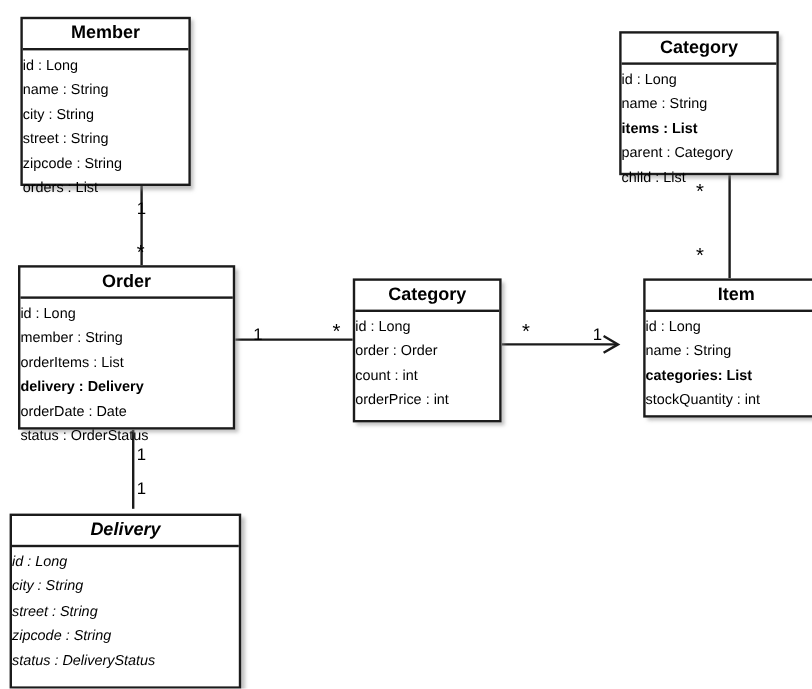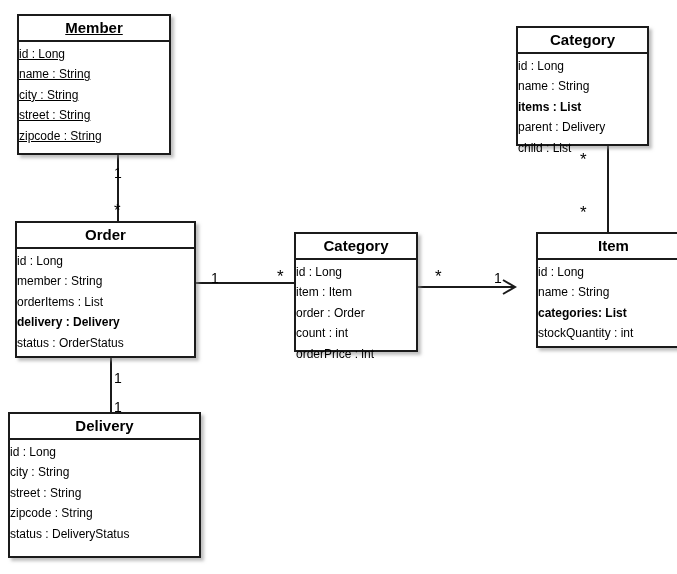--- a/index.html
+++ b/index.html
@@ -84,75 +84,76 @@
     <line x1="196" y1="283" x2="294" y2="283" stroke="#1b1b1b" stroke-width="2"></line>
 
     <line x1="418" y1="287" x2="514" y2="287" stroke="#1b1b1b" stroke-width="2"></line>
     <polyline points="503,280 515,287 503,294" fill="none" stroke="#1b1b1b" stroke-width="2"></polyline>
 
     <line x1="608" y1="134" x2="608" y2="232" stroke="#1b1b1b" stroke-width="2"></line>
 
     <line x1="111" y1="358" x2="111" y2="424" stroke="#1b1b1b" stroke-width="2"></line>
   </svg>
 
-  <div class="uml-class" style="left:17px; top:14px; width:154px; height:141px;text-decoration:underline;">
+  <div class="uml-class" style="left:17px; top:14px; width:142px; height:141px;">
     <div class="uml-title">Member</div>
     <div class="uml-attrs">
       <div class="uml-attr">id : Long</div>
       <div class="uml-attr">name : String</div>
       <div class="uml-attr">city : String</div>
       <div class="uml-attr">street : String</div>
       <div class="uml-attr">zipcode : String</div>
+      <div class="uml-attr">orders : List</div>
     </div>
   </div>
 
   <div class="uml-class" style="left:516px; top:26px; width:133px; height:120px;">
     <div class="uml-title">Category</div>
     <div class="uml-attrs">
       <div class="uml-attr">id : Long</div>
       <div class="uml-attr">name : String</div>
       <div class="uml-attr bold">items : List</div>
-      <div class="uml-attr">parent : Delivery</div>
+      <div class="uml-attr">parent : Category</div>
       <div class="uml-attr">child : List</div>
     </div>
   </div>
 
   <div class="uml-class" style="left:15px; top:221px; width:181px; height:137px;">
     <div class="uml-title">Order</div>
     <div class="uml-attrs">
       <div class="uml-attr">id : Long</div>
       <div class="uml-attr">member : String</div>
       <div class="uml-attr">orderItems : List</div>
       <div class="uml-attr bold">delivery : Delivery</div>
+      <div class="uml-attr">orderDate : Date</div>
       <div class="uml-attr">status : OrderStatus</div>
     </div>
   </div>
 
   <div class="uml-class" style="left:294px; top:232px; width:124px; height:120px;">
     <div class="uml-title">Category</div>
     <div class="uml-attrs">
       <div class="uml-attr">id : Long</div>
-      <div class="uml-attr">item : Item</div>
       <div class="uml-attr">order : Order</div>
       <div class="uml-attr">count : int</div>
       <div class="uml-attr">orderPrice : int</div>
     </div>
   </div>
 
   <div class="uml-class" style="left:536px; top:232px; width:155px; height:116px;">
     <div class="uml-title">Item</div>
     <div class="uml-attrs">
       <div class="uml-attr">id : Long</div>
       <div class="uml-attr">name : String</div>
       <div class="uml-attr bold">categories: List</div>
       <div class="uml-attr">stockQuantity : int</div>
     </div>
   </div>
 
-  <div class="uml-class" style="left:8px; top:412px; width:193px; height:146px;">
+  <div class="uml-class" style="left:8px; top:428px; width:193px; height:146px;font-style:italic;">
     <div class="uml-title">Delivery</div>
     <div class="uml-attrs">
       <div class="uml-attr">id : Long</div>
       <div class="uml-attr">city : String</div>
       <div class="uml-attr">street : String</div>
       <div class="uml-attr">zipcode : String</div>
       <div class="uml-attr">status : DeliveryStatus</div>
     </div>
   </div>
 

